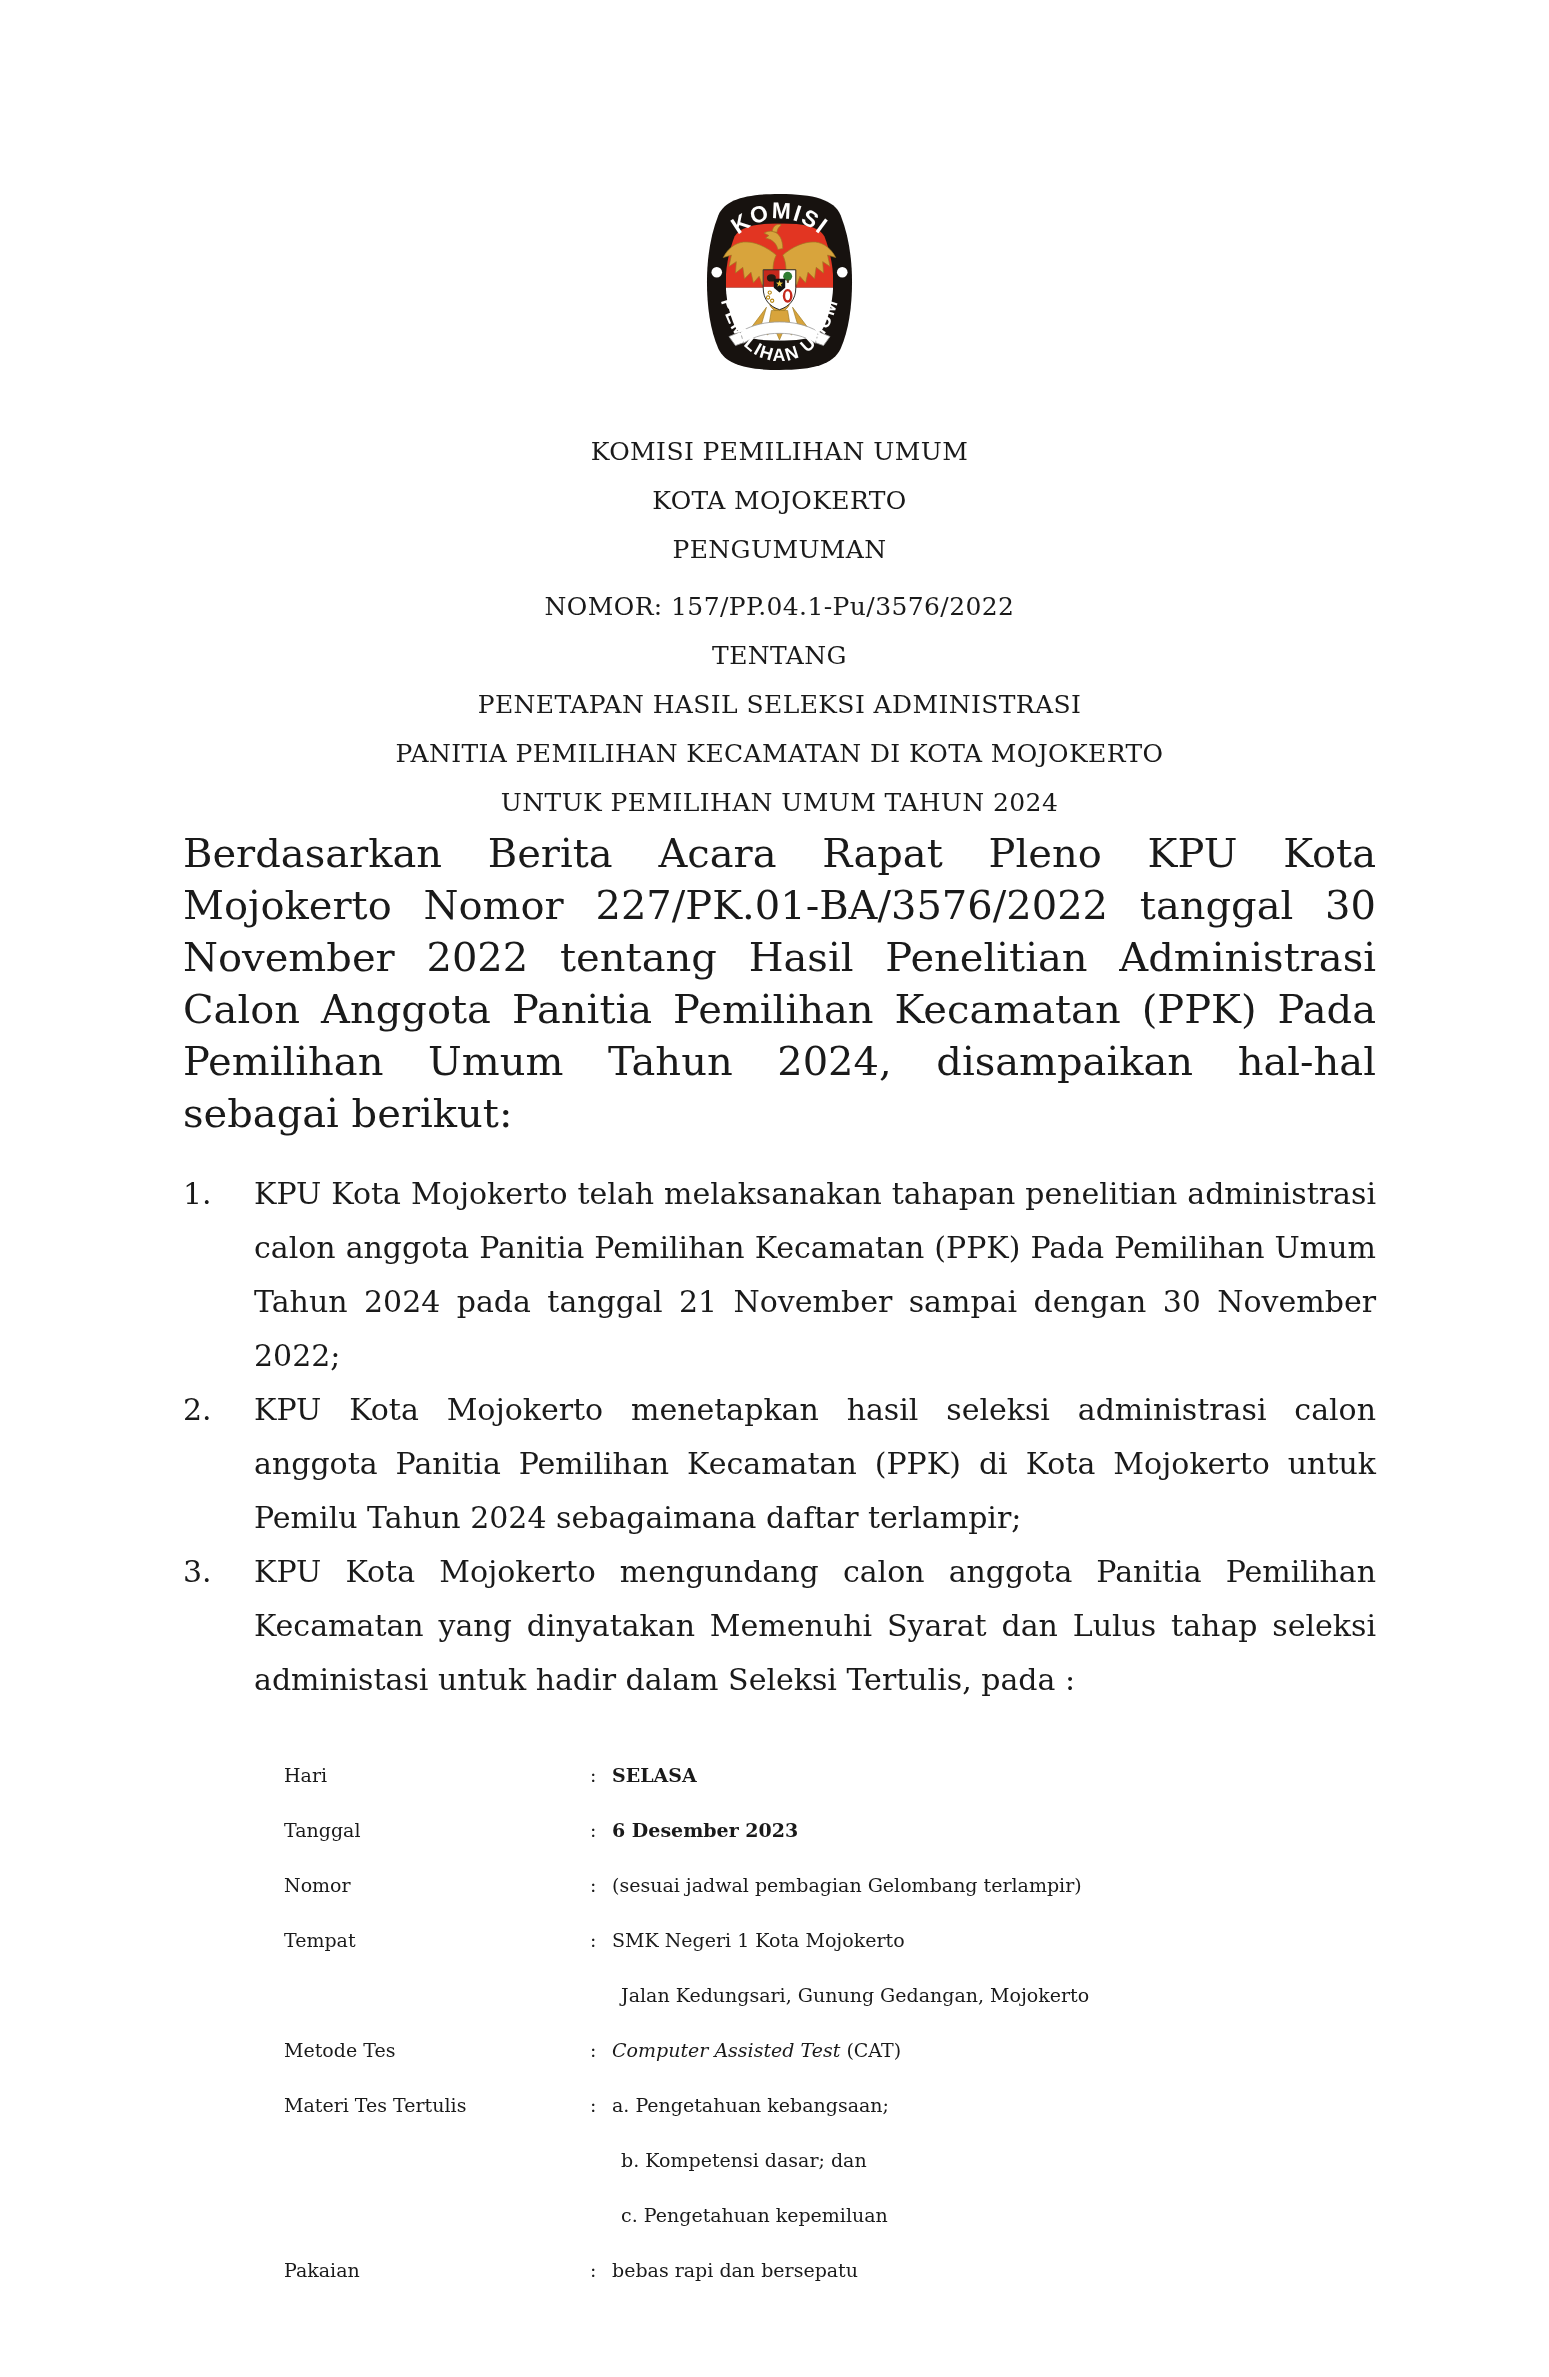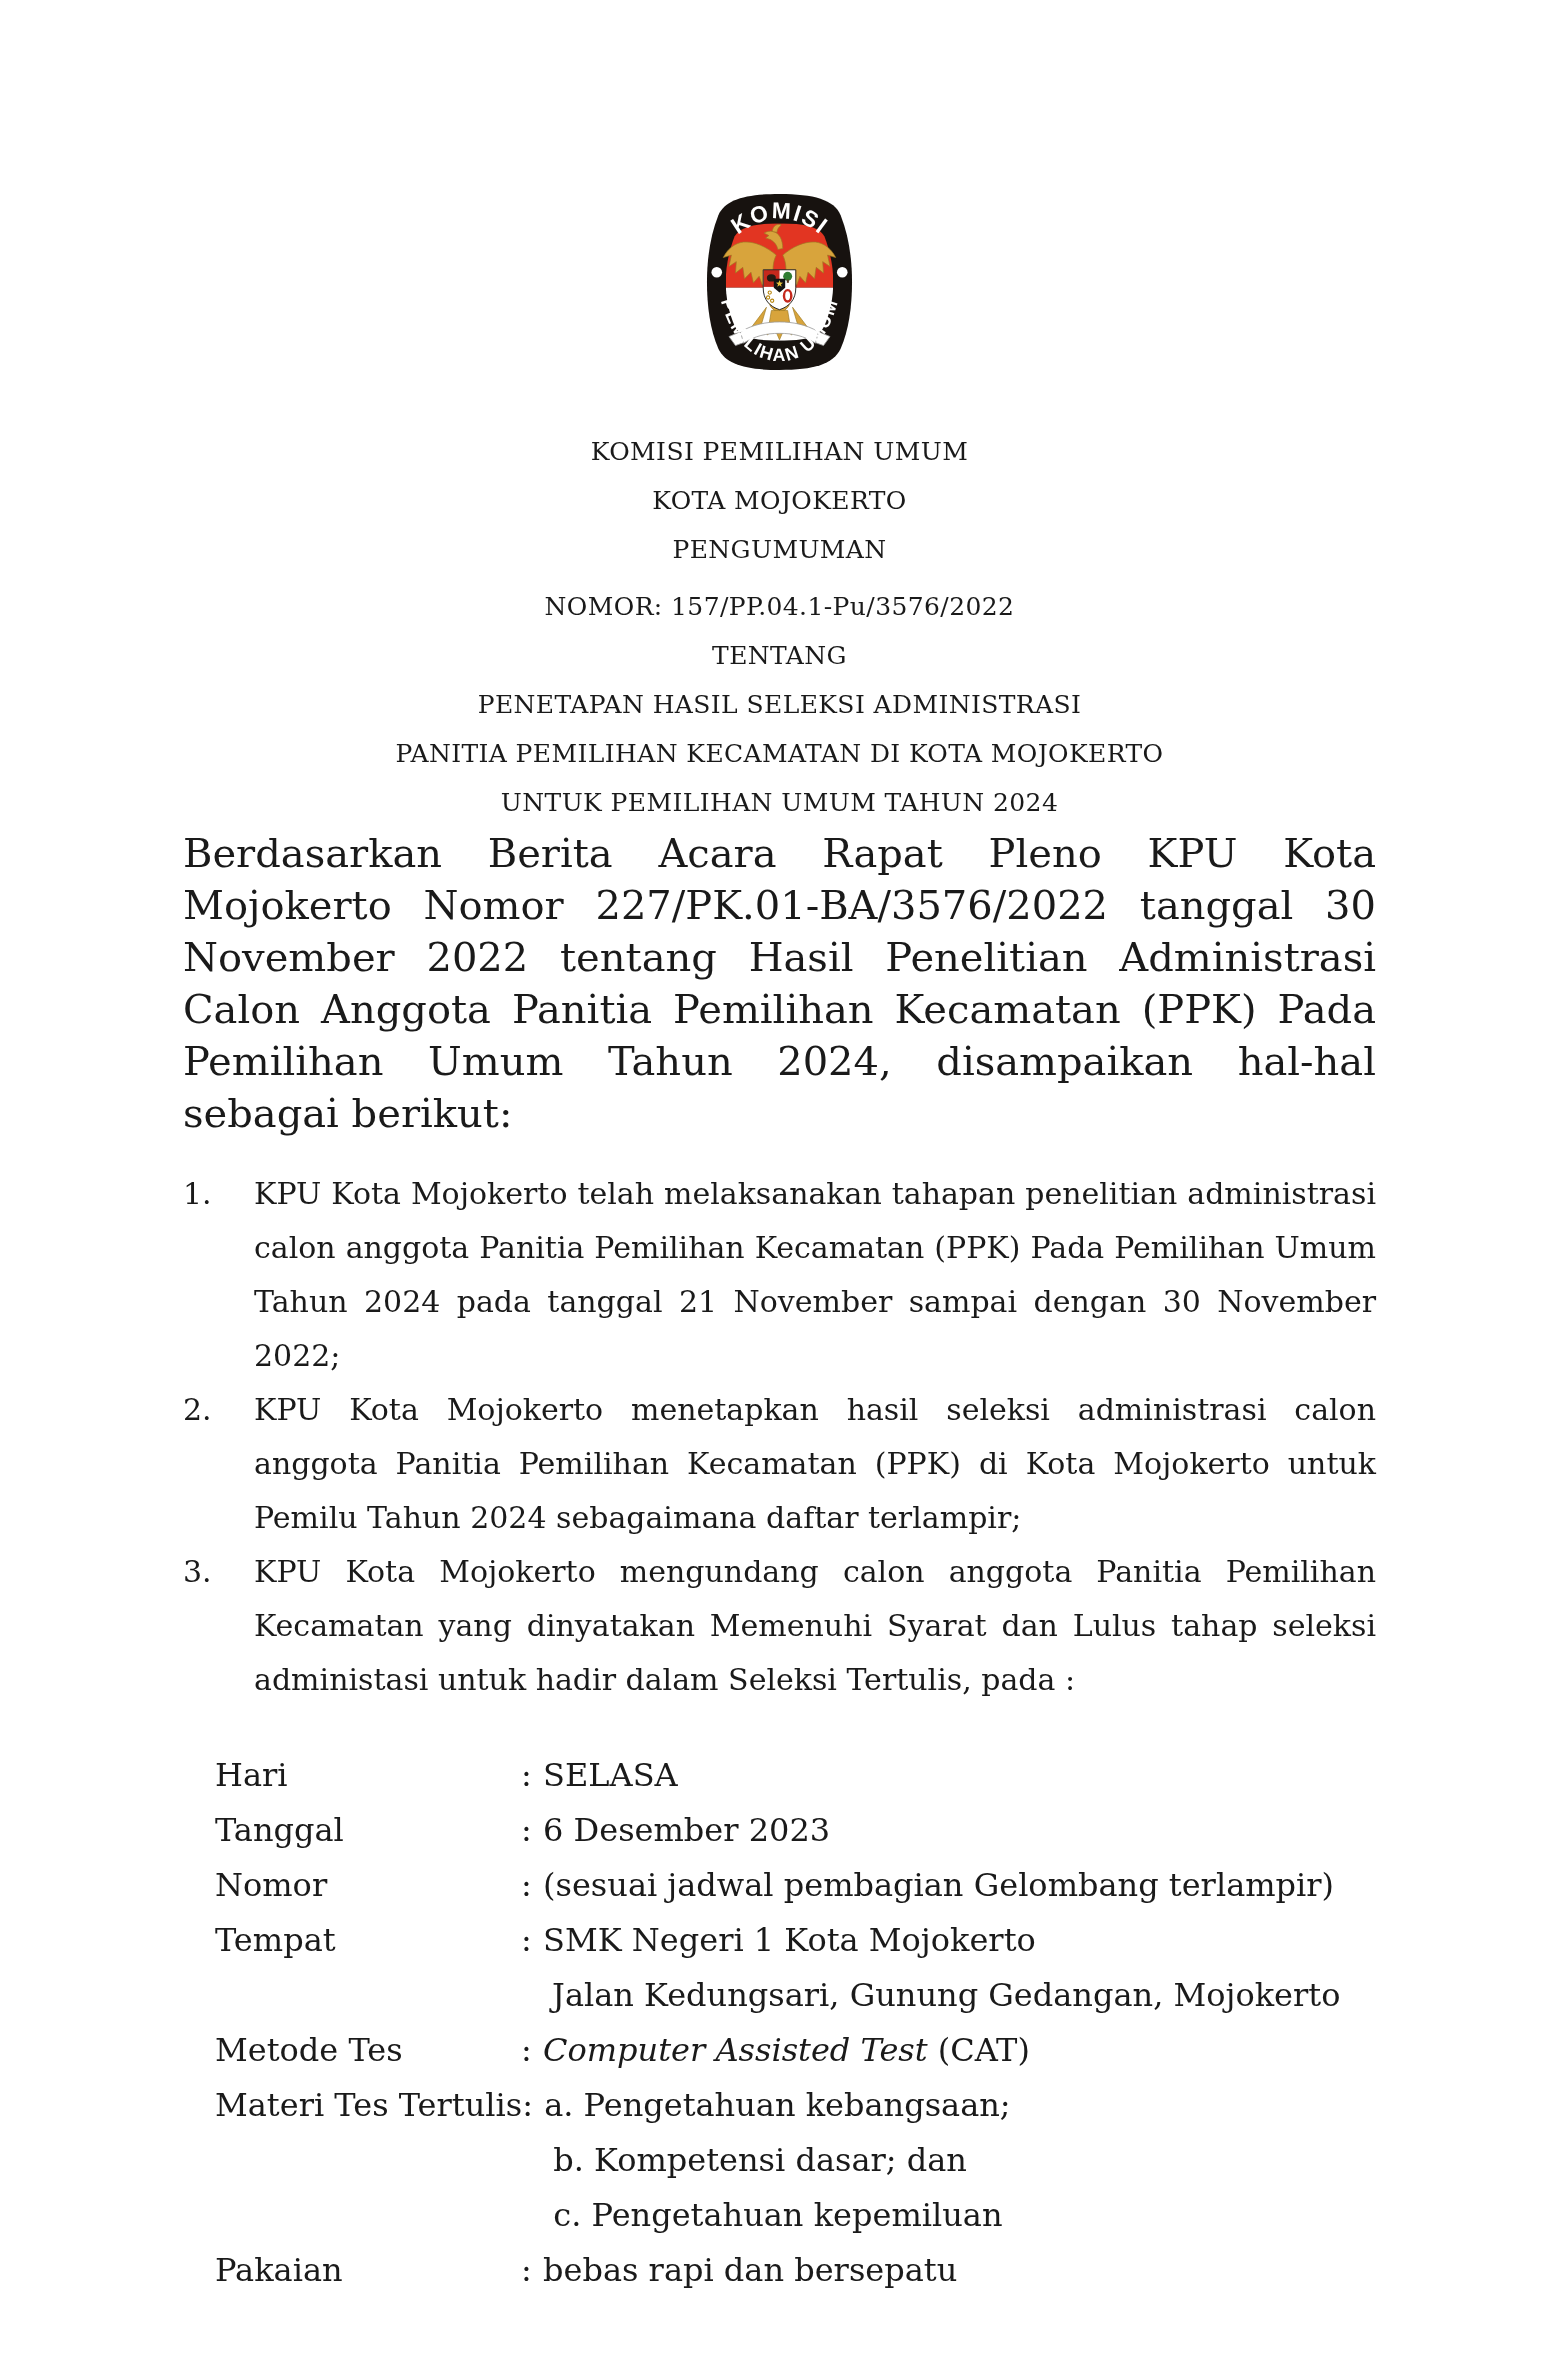--- a/index.html
+++ b/index.html
@@ -18,26 +18,26 @@
   .hdr-org { margin-top: 51px; }
   .hdr-num { margin-top: 8.2px; }
   .intro {
     font-size: 40px; line-height: 52px;
     text-align: justify; text-justify: inter-word;
   }
   .list { margin-top: 27.4px; font-size: 30px; line-height: 54px; }
   .li { display: flex; }
   .li .num { flex: 0 0 71px; }
   .li .txt { flex: 1; text-align: justify; }
-  .details { margin-top: 41px; margin-left: 32px; font-size: 32px; line-height: 55px; }
+  .details { margin-top: 41px; margin-left: 101px; font-size: 19px; line-height: 55px; }
   .drow { display: flex; align-items: flex-start; }
   .dlbl { flex: 0 0 306px; white-space: nowrap; }
   .dcol { flex: 0 0 22px; }
   .dval { flex: 1; }
-  .b { font-weight: normal; }
+  .b { font-weight: bold; }
   .i { font-style: italic; }
   .indent2 { padding-left: 9.1px; }
 </style>
 </head>
 <body>
 
 <div class="logo-wrap">
   <svg viewBox="0 0 200 230" width="163" height="188" xmlns="http://www.w3.org/2000/svg">
     <defs>
       <clipPath id="innerClip">

